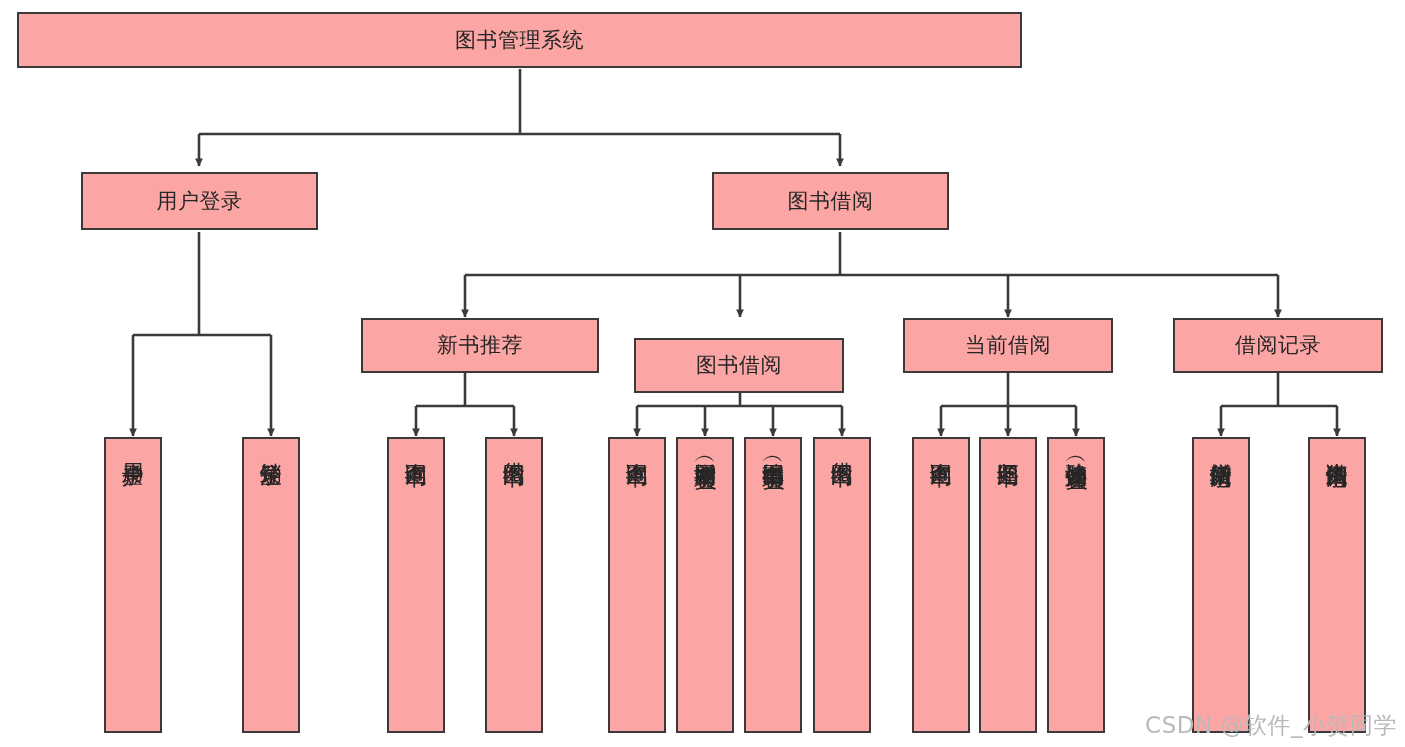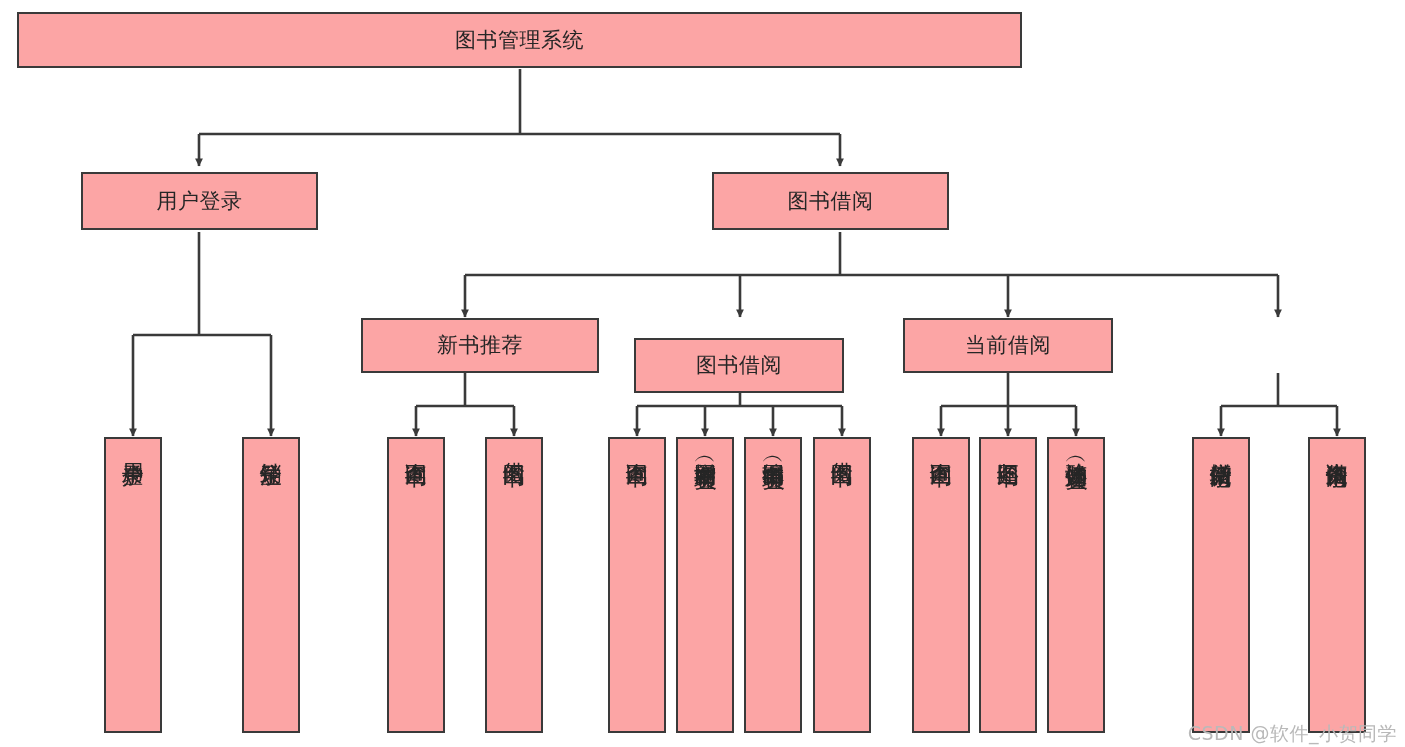--- a/index.html
+++ b/index.html
@@ -61,22 +61,22 @@
     white-space: nowrap;
     max-height: 100%;
   }
   .node.vertical.tall-text .node-label {
     font-size: 22px;
     line-height: 1.02;
   }
   #watermark {
     position: absolute;
     right: 8px;
-    bottom: 0;
-    font-size: 19px;
+    bottom: 6px;
+    font-size: 23px;
     color: #b9b9b9;
     z-index: 5;
     white-space: nowrap;
     letter-spacing: 0.5px;
   }
 </style>
 </head>
 <body>
 
 <div id="diagram-root">
@@ -148,20 +148,23 @@
   </div>
 
   <div class="node horizontal" style="left:634px; top:318px; width:210px; height:55px;margin-top:20px;">
     <span class="node-label">图书借阅</span>
   </div>
 
   <div class="node horizontal" style="left:903px; top:318px; width:210px; height:55px;justify-content:center;">
     <span class="node-label">当前借阅</span>
   </div>
 
+  <div class="node horizontal" style="left:1173px; top:318px; width:210px; height:55px;">
+    <span class="node-label">借阅记录</span>
+  </div>
 
   <div class="node vertical" style="left:104px; top:437px; width:58px; height:296px;">
     <span class="node-label">用户登录</span>
   </div>
 
   <div class="node vertical" style="left:242px; top:437px; width:58px; height:296px;">
     <span class="node-label">注销登录</span>
   </div>
 
   <div class="node vertical" style="left:387px; top:437px; width:58px; height:296px;">

